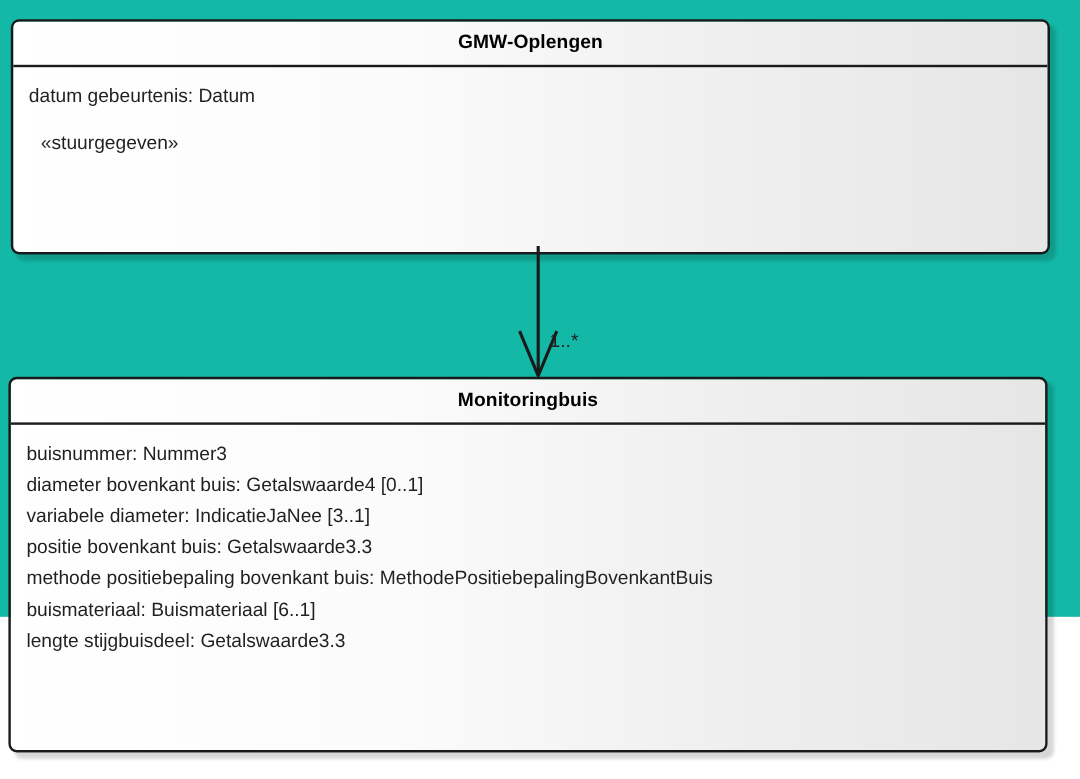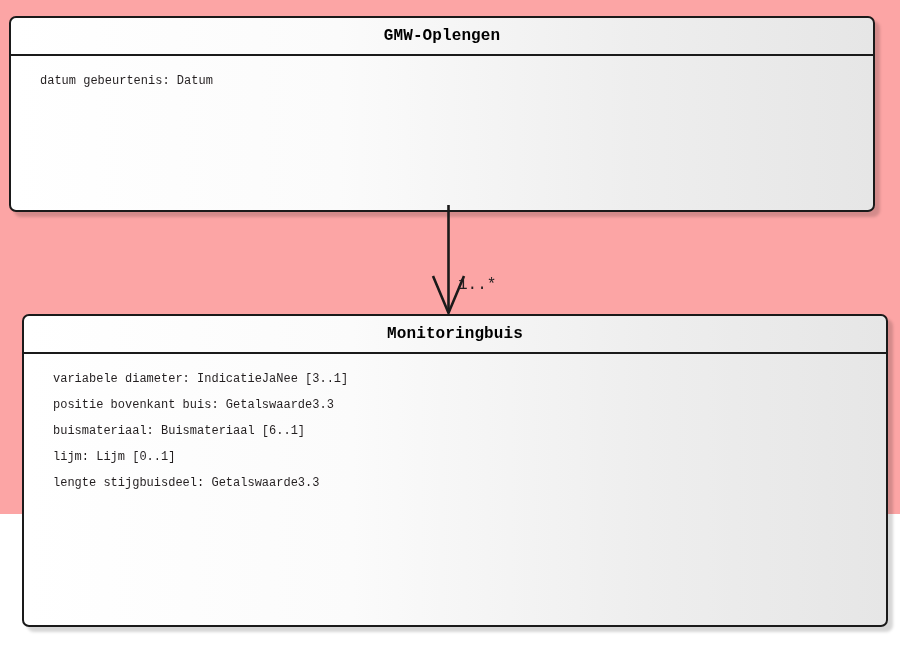--- a/index.html
+++ b/index.html
@@ -15,22 +15,21 @@
     font-family: "Liberation Sans", sans-serif;
     -webkit-font-smoothing: antialiased;
   }
 
   #diagram-canvas {
     position: absolute;
     left: 0;
     top: 0;
     width: 900px;
     height: 514px;
-    background: #fca5a5;
-    font-family: Liberation Mono, monospace;
+    background: #14b8a6;
   }
 
   
   .uml-class {
     position: absolute;
     box-sizing: border-box;
     border: 2px solid #1a1a1a;
     border-radius: 7px;
     background: linear-gradient(to right, #ffffff 0%, #fbfbfb 38%, #eeeeee 72%, #e6e6e6 100%);
     box-shadow: 5px 5px 3px rgba(0, 0, 0, 0.16);
@@ -53,46 +52,45 @@
     letter-spacing: 0.1px;
     white-space: nowrap;
   }
 
   .uml-attributes {
     box-sizing: border-box;
     padding: 12px 0 10px 13px;
   }
 
   .attr-line {
-    font-size: 12px;
+    font-size: 16px;
     color: #231f20;
     line-height: 26px;
     white-space: nowrap;
-    margin-left: 16px;
   }
 
   .attr-line.blank {
     height: 13px;
     line-height: 13px;
   }
 
   .attr-line.stereotype {
     padding-left: 10px;
   }
 
   
   #class-gmw-oplengen {
     left: 9px;
     top: 16px;
     width: 866px;
     height: 196px;
   }
 
   #class-monitoringbuis {
-    left: 22px;
+    left: 7px;
     top: 314px;
     width: 866px;
     height: 313px;
   }
 
   
   #association-connector {
     position: absolute;
     left: 0;
     top: 205px;
@@ -115,36 +113,39 @@
 
 <div id="diagram-canvas">
 
   <div class="uml-class" id="class-gmw-oplengen">
     <div class="uml-header">
       <span class="uml-title">GMW-Oplengen</span>
     </div>
     <div class="uml-attributes">
       <div class="attr-line">datum gebeurtenis: Datum</div>
       <div class="attr-line blank"></div>
+      <div class="attr-line stereotype">«stuurgegeven»</div>
     </div>
   </div>
 
   <svg id="association-connector" viewBox="0 0 900 120" width="900" height="120">
     <line x1="448.5" y1="0" x2="448.5" y2="108" stroke="#1a1a1a" stroke-width="2.6"></line>
     <polyline points="433,71 448.5,108 464,71" fill="none" stroke="#1a1a1a" stroke-width="2.6" stroke-linejoin="miter" stroke-linecap="butt"></polyline>
   </svg>
 
   <span id="multiplicity-target">1..*</span>
 
   <div class="uml-class" id="class-monitoringbuis">
     <div class="uml-header">
       <span class="uml-title">Monitoringbuis</span>
     </div>
     <div class="uml-attributes">
+      <div class="attr-line">buisnummer: Nummer3</div>
+      <div class="attr-line">diameter bovenkant buis: Getalswaarde4 [0..1]</div>
       <div class="attr-line">variabele diameter: IndicatieJaNee [3..1]</div>
       <div class="attr-line">positie bovenkant buis: Getalswaarde3.3</div>
+      <div class="attr-line">methode positiebepaling bovenkant buis: MethodePositiebepalingBovenkantBuis</div>
       <div class="attr-line">buismateriaal: Buismateriaal [6..1]</div>
-      <div class="attr-line">lijm: Lijm [0..1]</div>
       <div class="attr-line">lengte stijgbuisdeel: Getalswaarde3.3</div>
     </div>
   </div>
 
 </div>
 
 </body></html>

